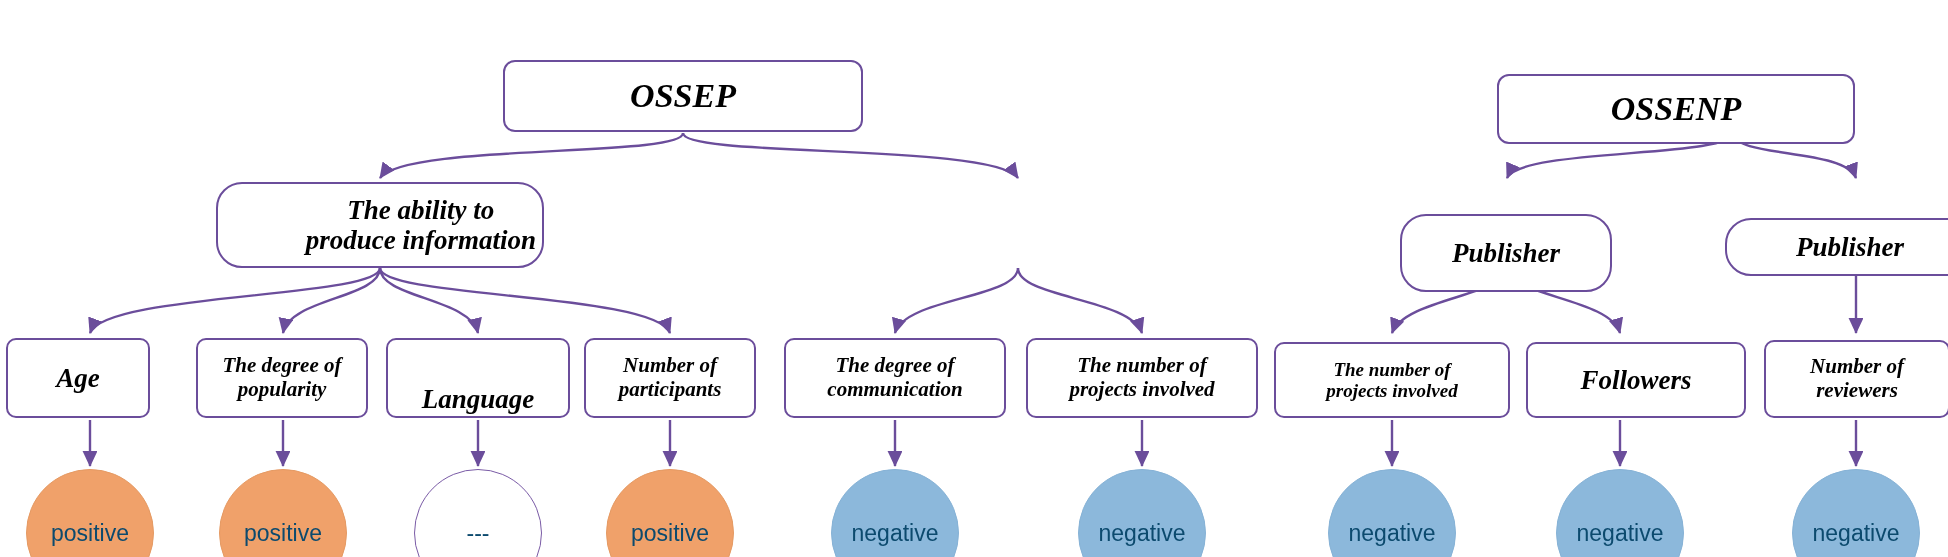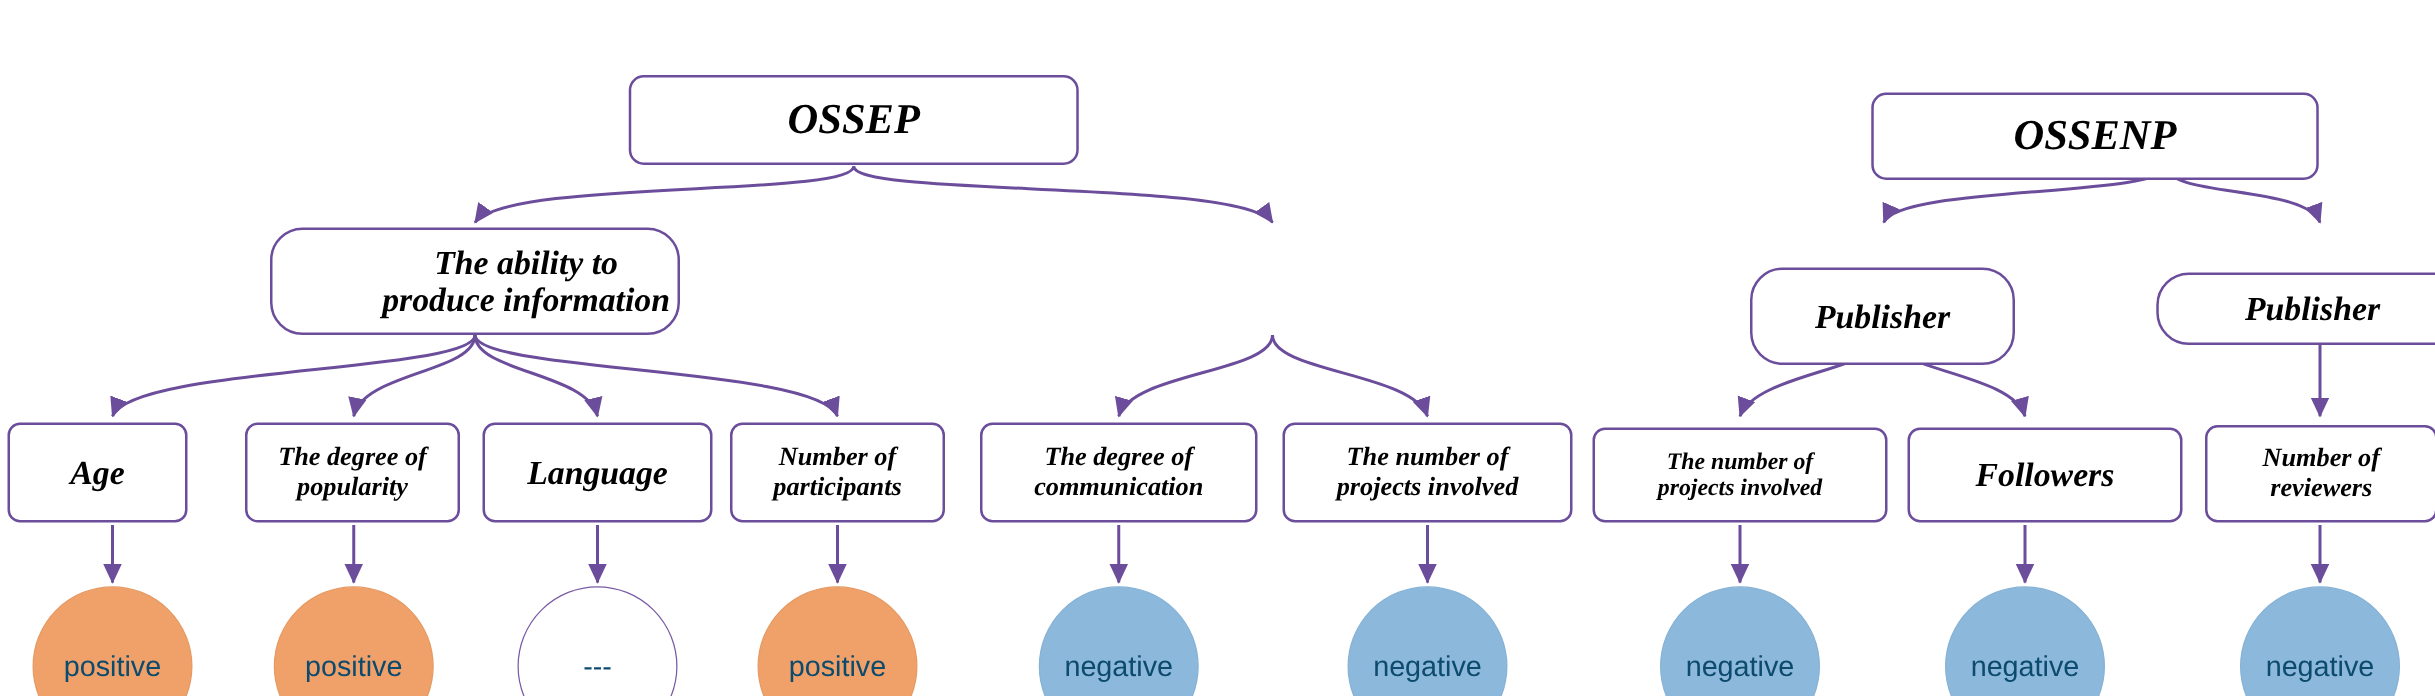--- a/index.html
+++ b/index.html
@@ -150,21 +150,21 @@
     <span>Publisher</span>
   </div>
 
   <div class="node leaf-lg" style="left:6px; top:290px; width:144px; height:80px;">
     <span>Age</span>
   </div>
   <div class="node leaf-sm" style="left:196px; top:290px; width:172px; height:80px; white-space:pre-line;">
     <span>The degree of
 popularity</span>
   </div>
-  <div class="node leaf-lg" style="left:386px; top:290px; width:184px; height:80px;">
+  <div class="node leaf-lg" style="left:386px; top:290px; width:184px; height:80px;align-items:flex-end;">
     <span>Language</span>
   </div>
   <div class="node leaf-sm" style="left:584px; top:290px; width:172px; height:80px; white-space:pre-line;">
     <span>Number of
 participants</span>
   </div>
   <div class="node leaf-sm" style="left:784px; top:290px; width:222px; height:80px; white-space:pre-line;">
     <span>The degree of
 communication</span>
   </div>

